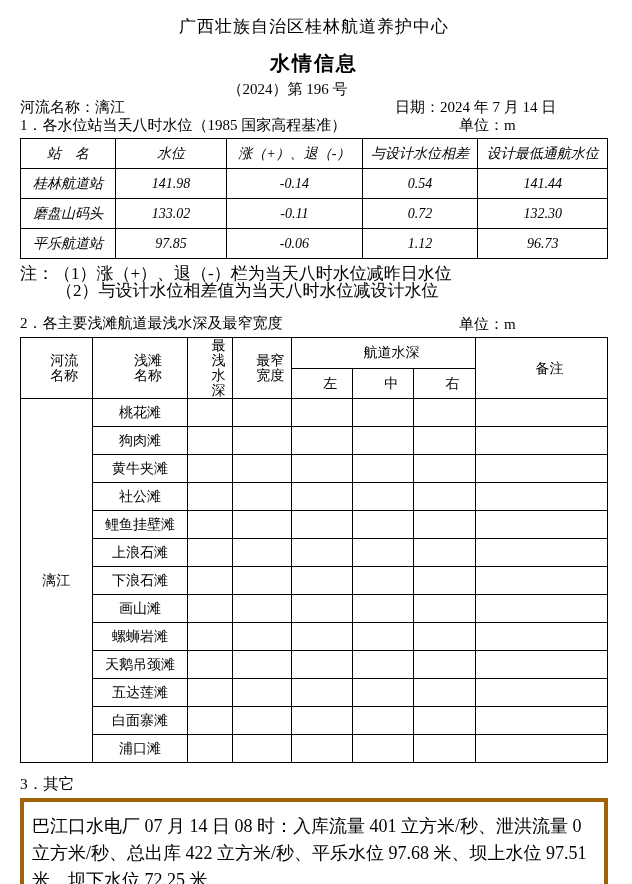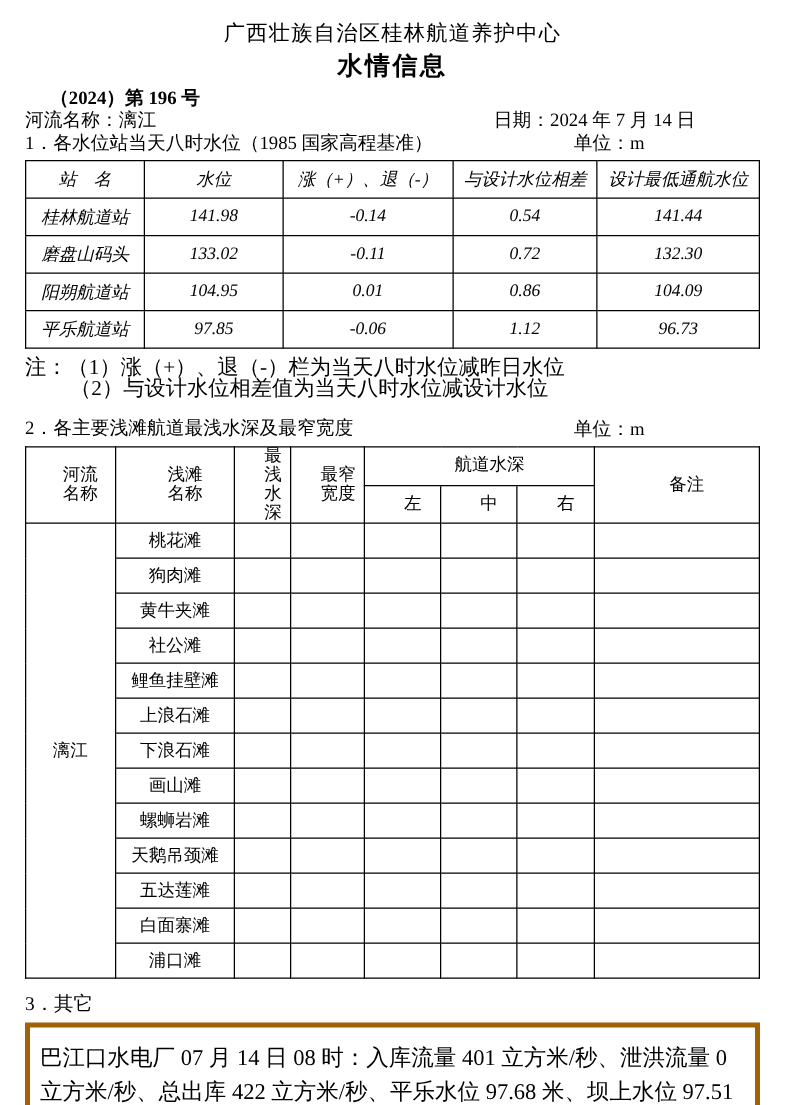--- a/index.html
+++ b/index.html
@@ -10,25 +10,25 @@
     color: #000;
     overflow: hidden;
   }
   .page { width: 632px; height: 884px; padding: 16px 24px 0 20px; border-radius: 28px; }
 
   .org-title {
     text-align: center; font-size: 17px; letter-spacing: 1px; line-height: 22px;
   }
   .doc-title {
     text-align: center; font-size: 20px; font-weight: bold; letter-spacing: 2px;
-    line-height: 26px; margin-top: 2px;
+    line-height: 26px; margin-top: 12px;
   }
   .hdr-row { display: flex; justify-content: space-between; align-items: flex-end; }
   .right-block { width: 213px; flex: none; font-size: 15px; line-height: 18px; }
-  .issue-row { justify-content: flex-start; margin-top: 4px; font-weight: bold; }
+  .issue-row { justify-content: center; margin-top: 4px; }
   .issue { padding-left: 20px; }
   .left-text { font-size: 15px; line-height: 18px; }
   .unit { padding-left: 64px; }
 
   table { border-collapse: collapse; width: 588px; table-layout: fixed; }
   th, td {
     border: 1px solid #000; text-align: center; vertical-align: middle;
     font-size: 14px; font-weight: normal; padding: 0 2px;
   }
   .t1 { margin-top: 4px; font-style: italic; }
@@ -98,27 +98,20 @@
         <td>-0.14</td>
         <td>0.54</td>
         <td>141.44</td>
       </tr>
       <tr>
         <td>磨盘山码头</td>
         <td>133.02</td>
         <td>-0.11</td>
         <td>0.72</td>
         <td>132.30</td>
-      </tr>
-      <tr>
-        <td>阳朔航道站</td>
-        <td>104.95</td>
-        <td>0.01</td>
-        <td>0.86</td>
-        <td>104.09</td>
       </tr>
       <tr>
         <td>平乐航道站</td>
         <td>97.85</td>
         <td>-0.06</td>
         <td>1.12</td>
         <td>96.73</td>
       </tr>
     </tbody>
   </table>

